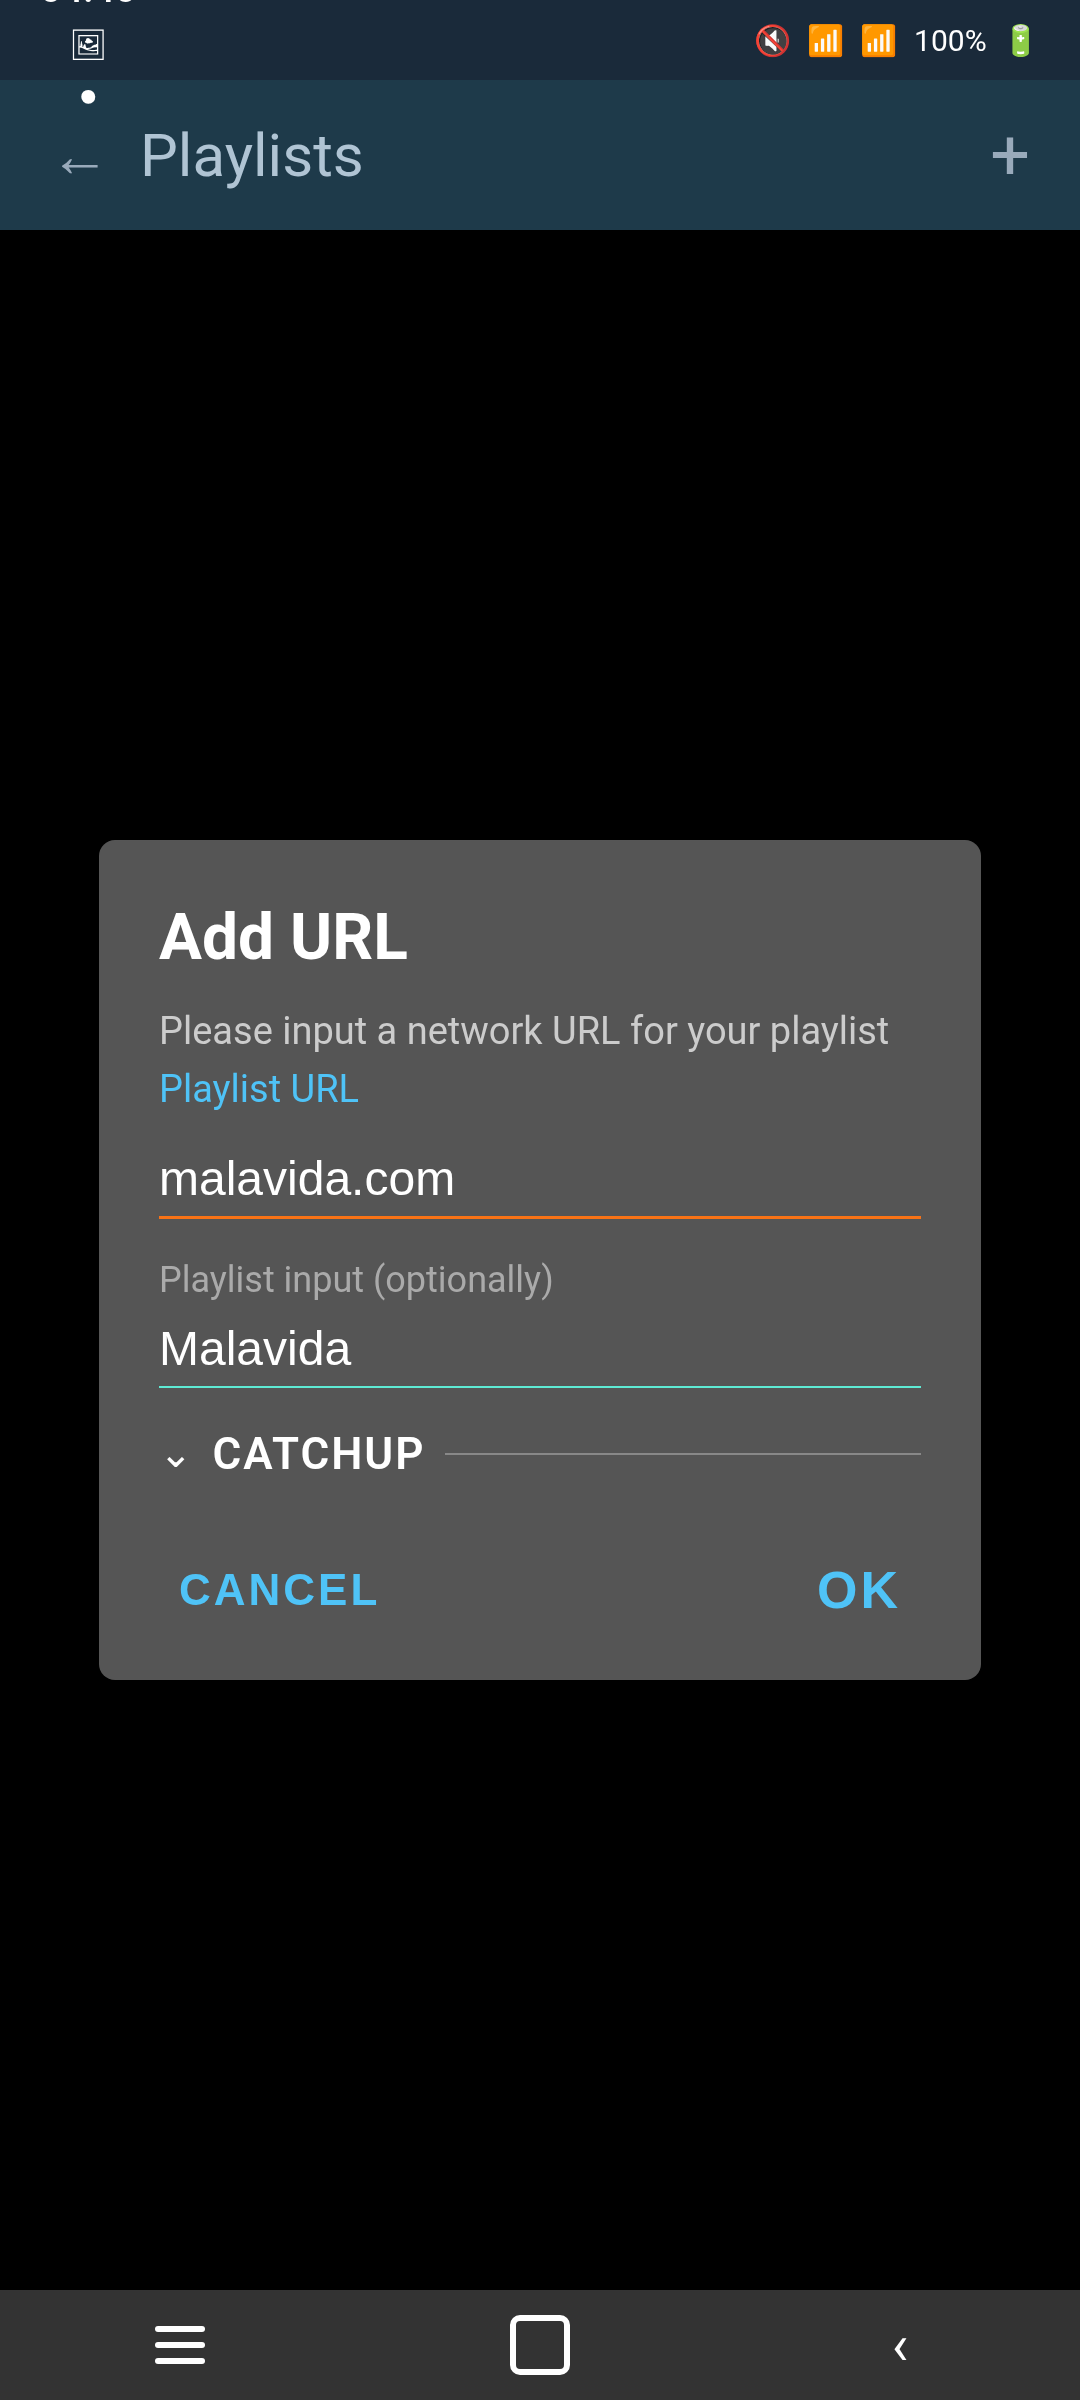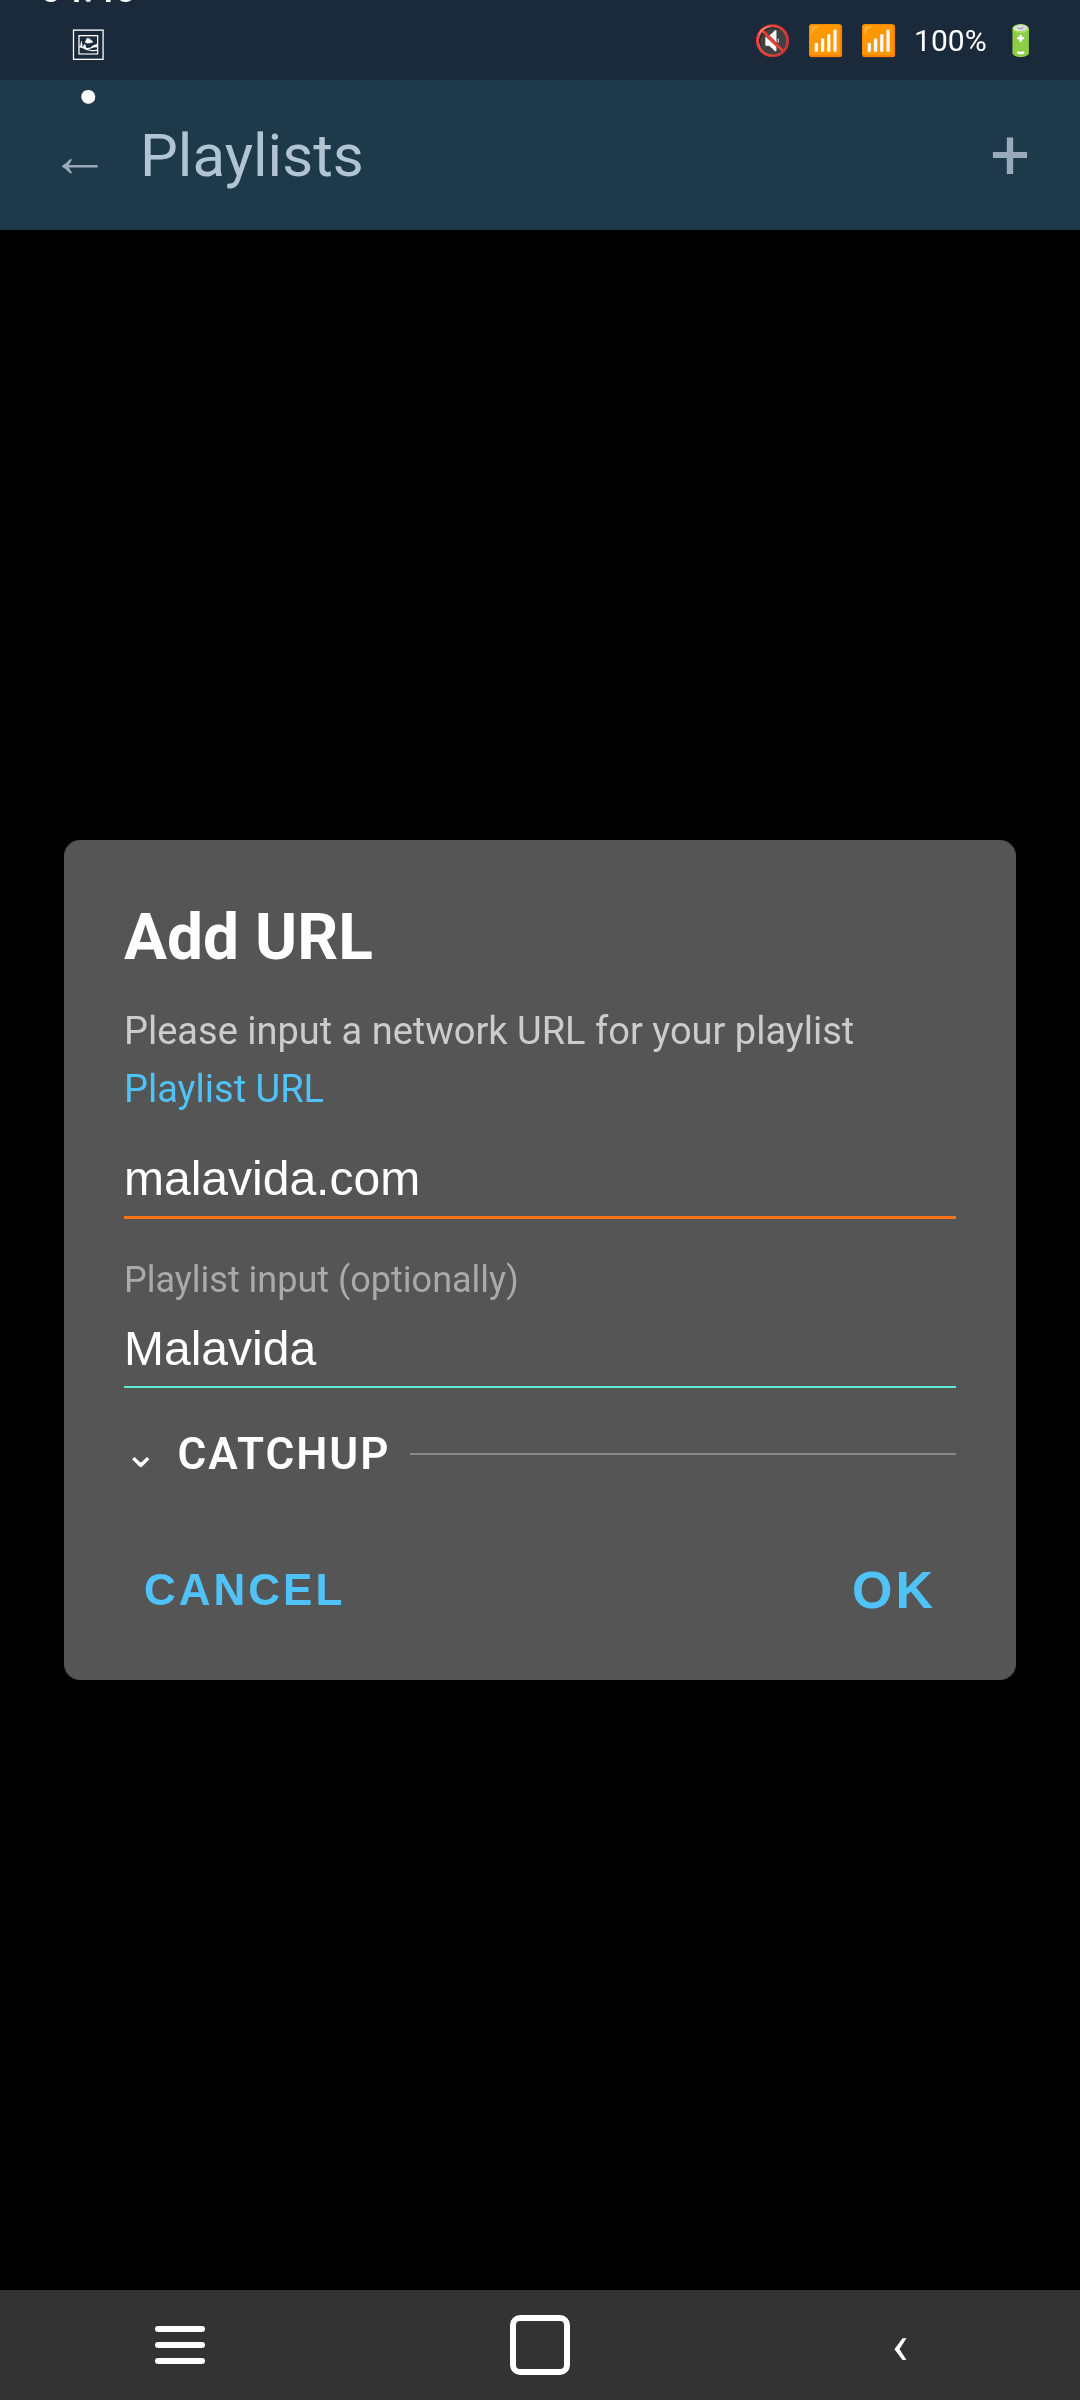--- a/index.html
+++ b/index.html
@@ -110,21 +110,21 @@
       top: 0;
       left: 0;
       width: 100%;
       height: 100%;
       background-color: rgba(0, 0, 0, 0.5);
     }
 
     
     .dialog {
       position: relative;
-      width: 952px;
+      width: 882px;
       background-color: #555555;
       border-radius: 16px;
       padding: 60px 60px 50px 60px;
       z-index: 10;
     }
 
     .dialog-title {
       color: #ffffff;
       font-size: 64px;
       font-weight: 700;

